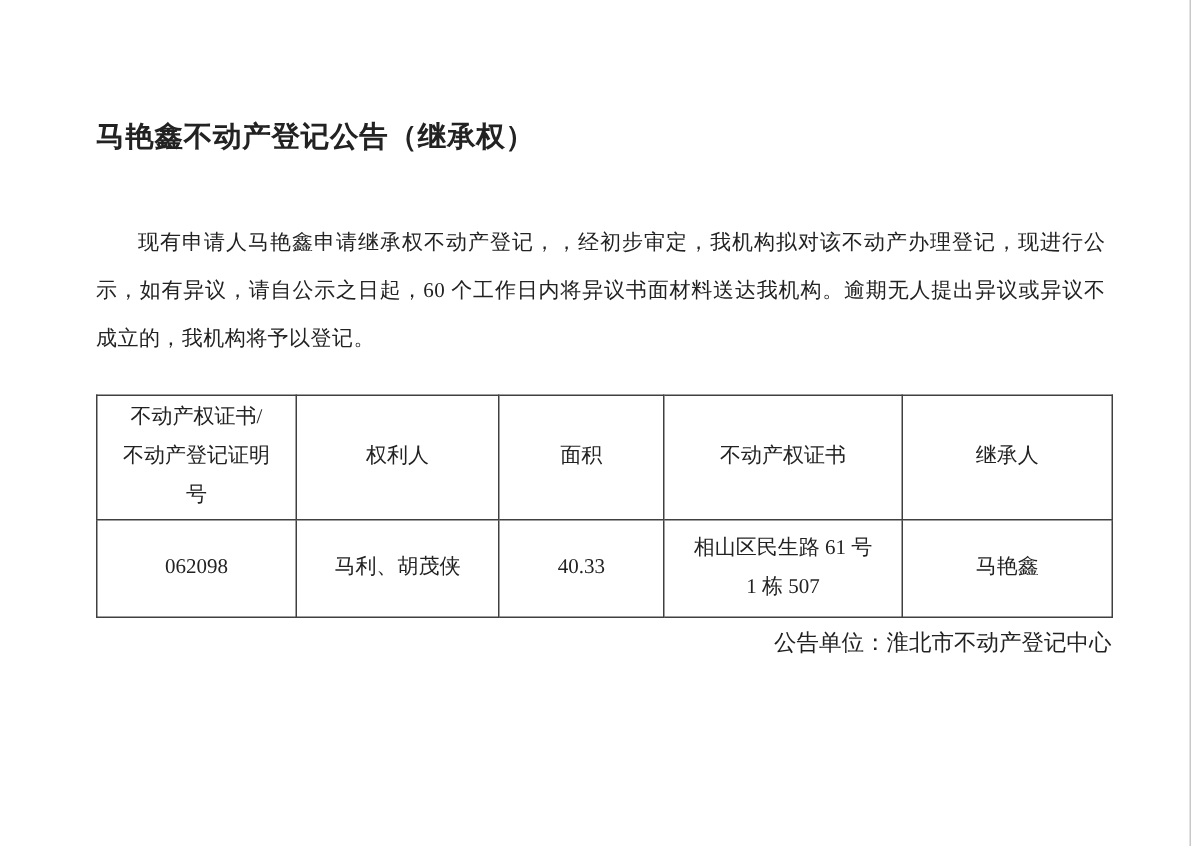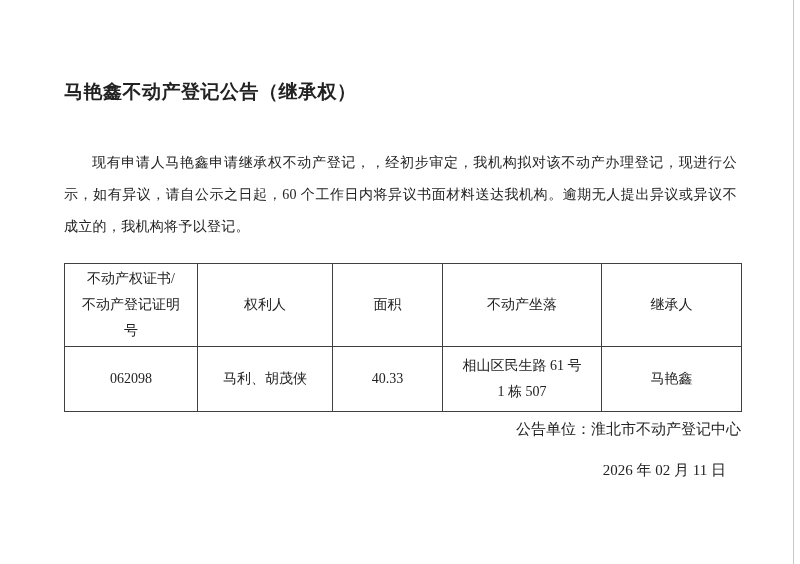--- a/index.html
+++ b/index.html
@@ -99,30 +99,29 @@
       <col class="col-holder">
       <col class="col-area">
       <col class="col-location">
       <col class="col-inheritor">
     </colgroup>
     <tbody>
       <tr class="header-row">
         <td>不动产权证书/不动产登记证明号</td>
         <td>权利人</td>
         <td>面积</td>
-        <td>不动产坐落</td>
+        <td>不动产权证书</td>
         <td>继承人</td>
       </tr>
       <tr class="data-row">
         <td>062098</td>
         <td>马利、胡茂侠</td>
         <td>40.33</td>
         <td>相山区民生路 61 号 1 栋 507</td>
         <td>马艳鑫</td>
       </tr>
     </tbody>
   </table>
 
   <p class="issuer-line">公告单位：淮北市不动产登记中心</p>
 
-  <p class="date-line">2026 年 02 月 11 日</p>
 
 </div>
 
 </body></html>

